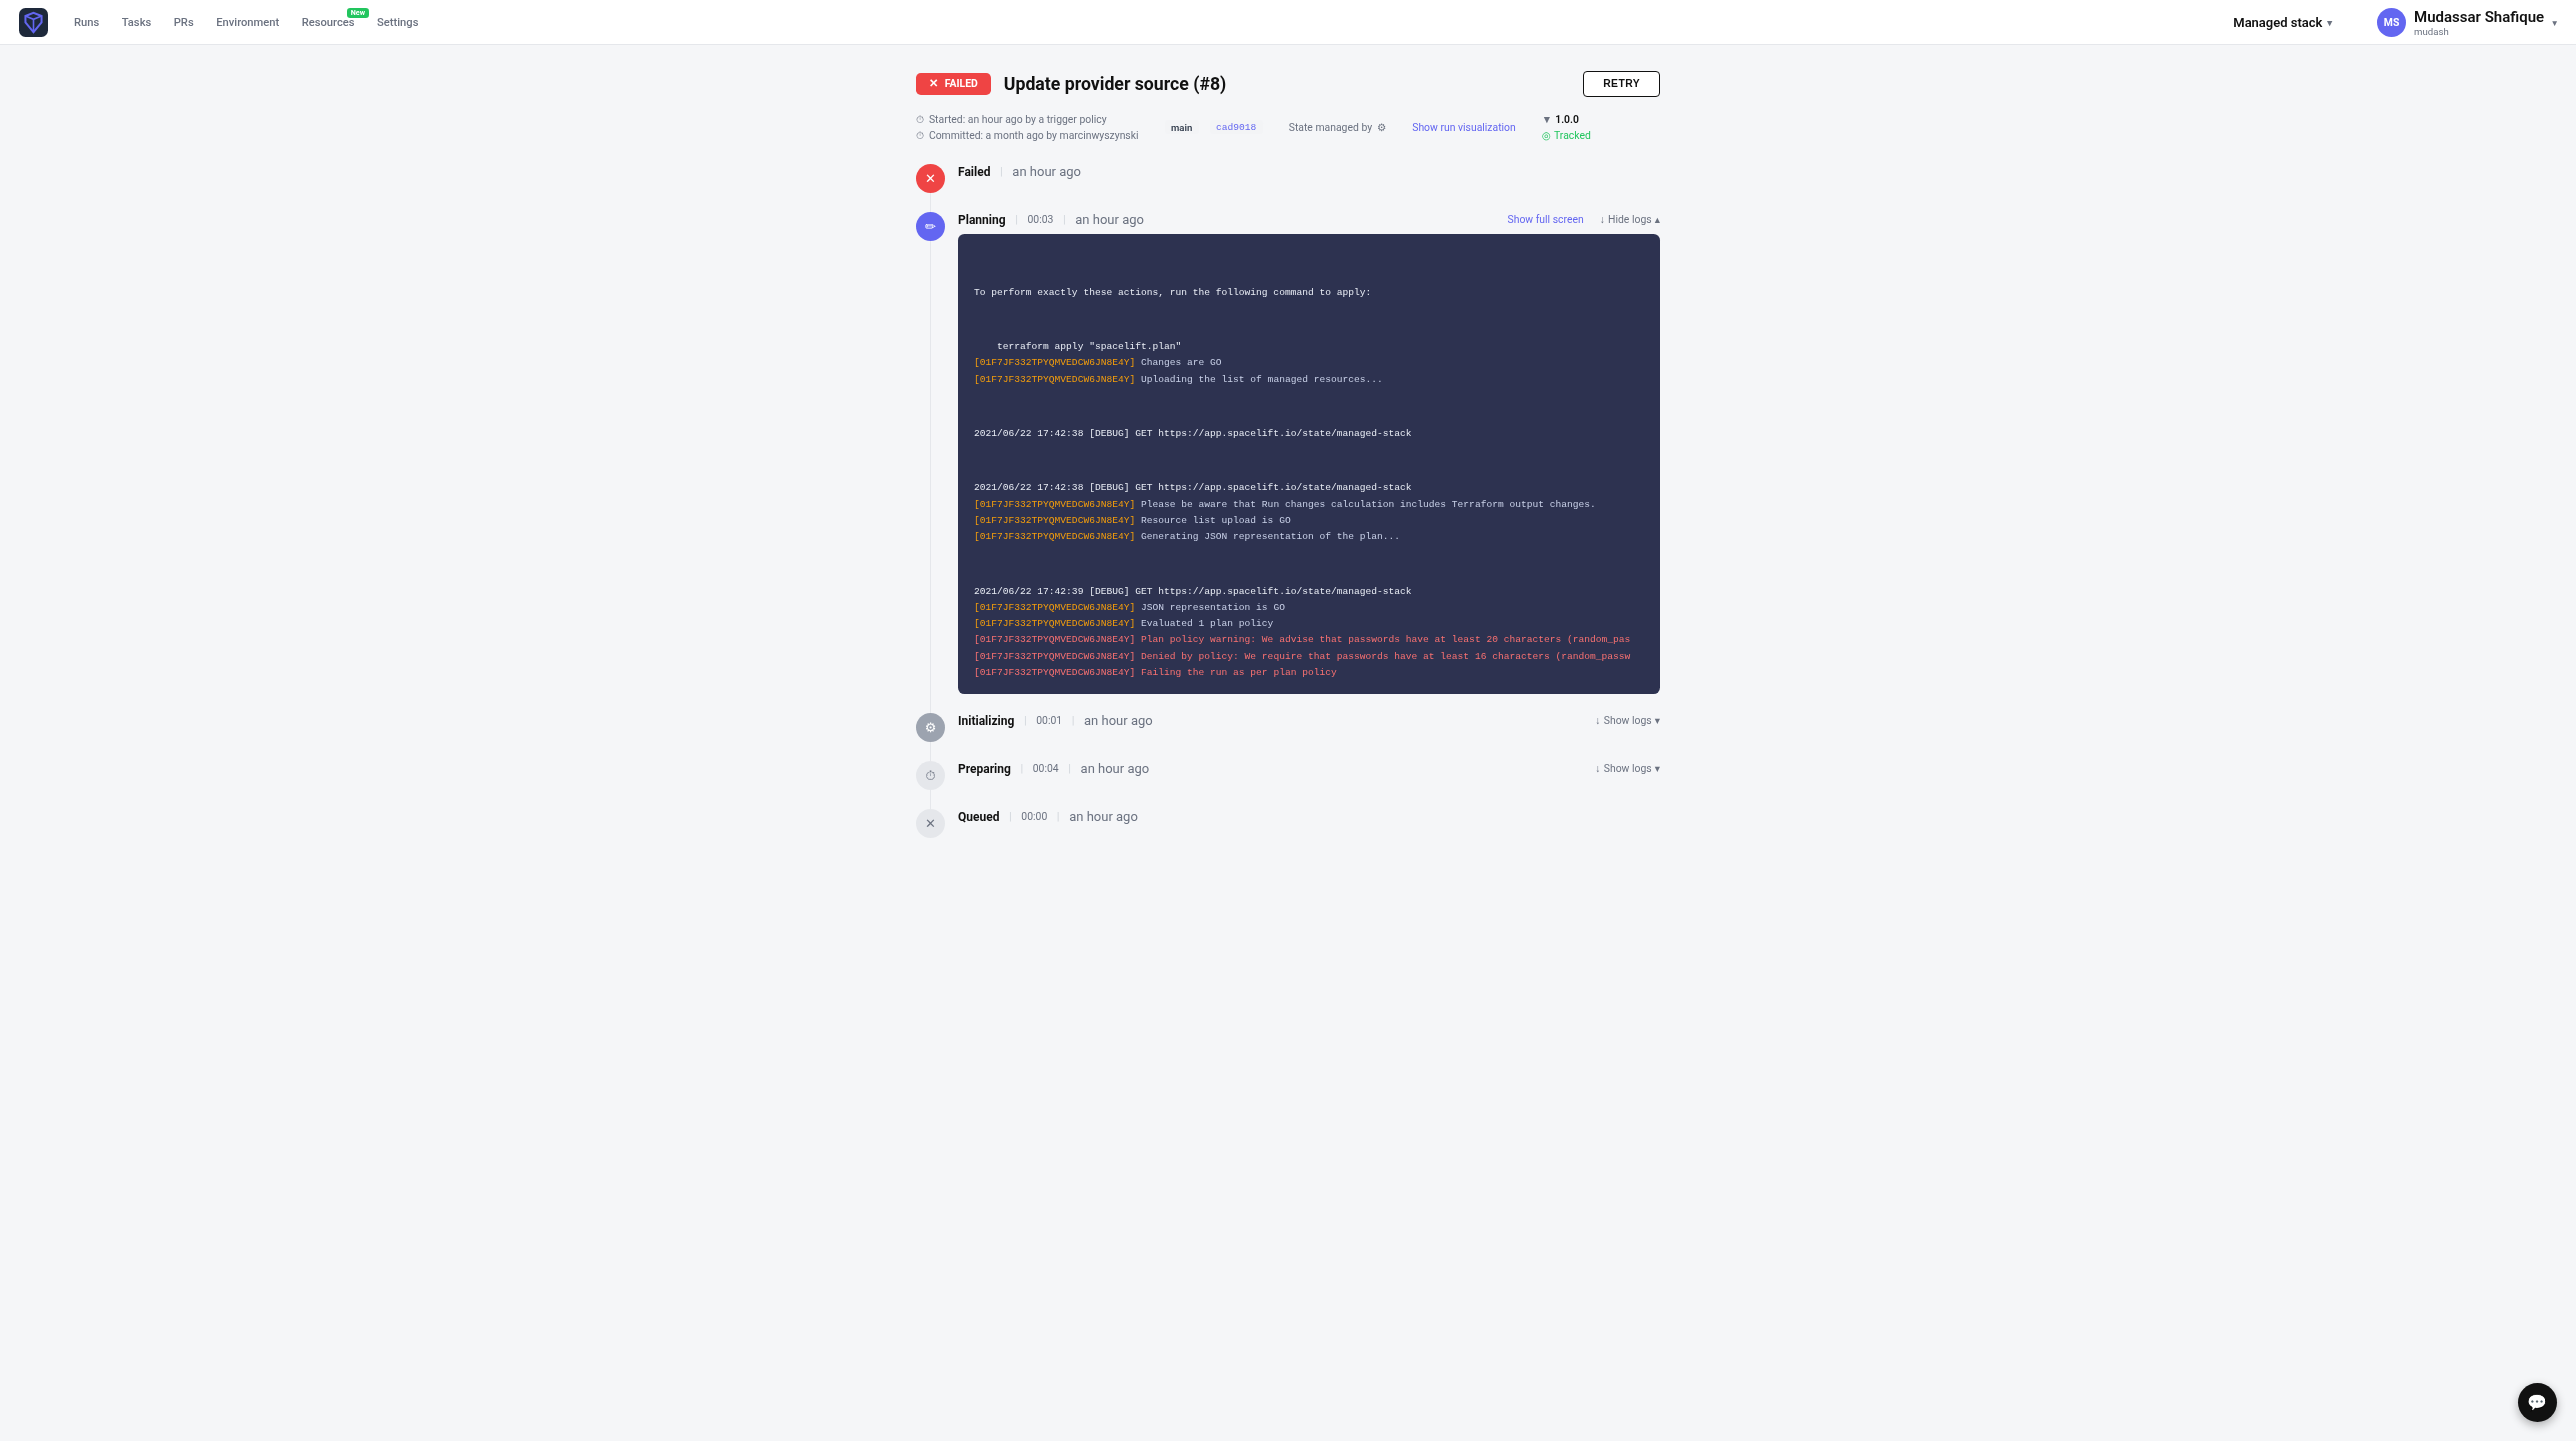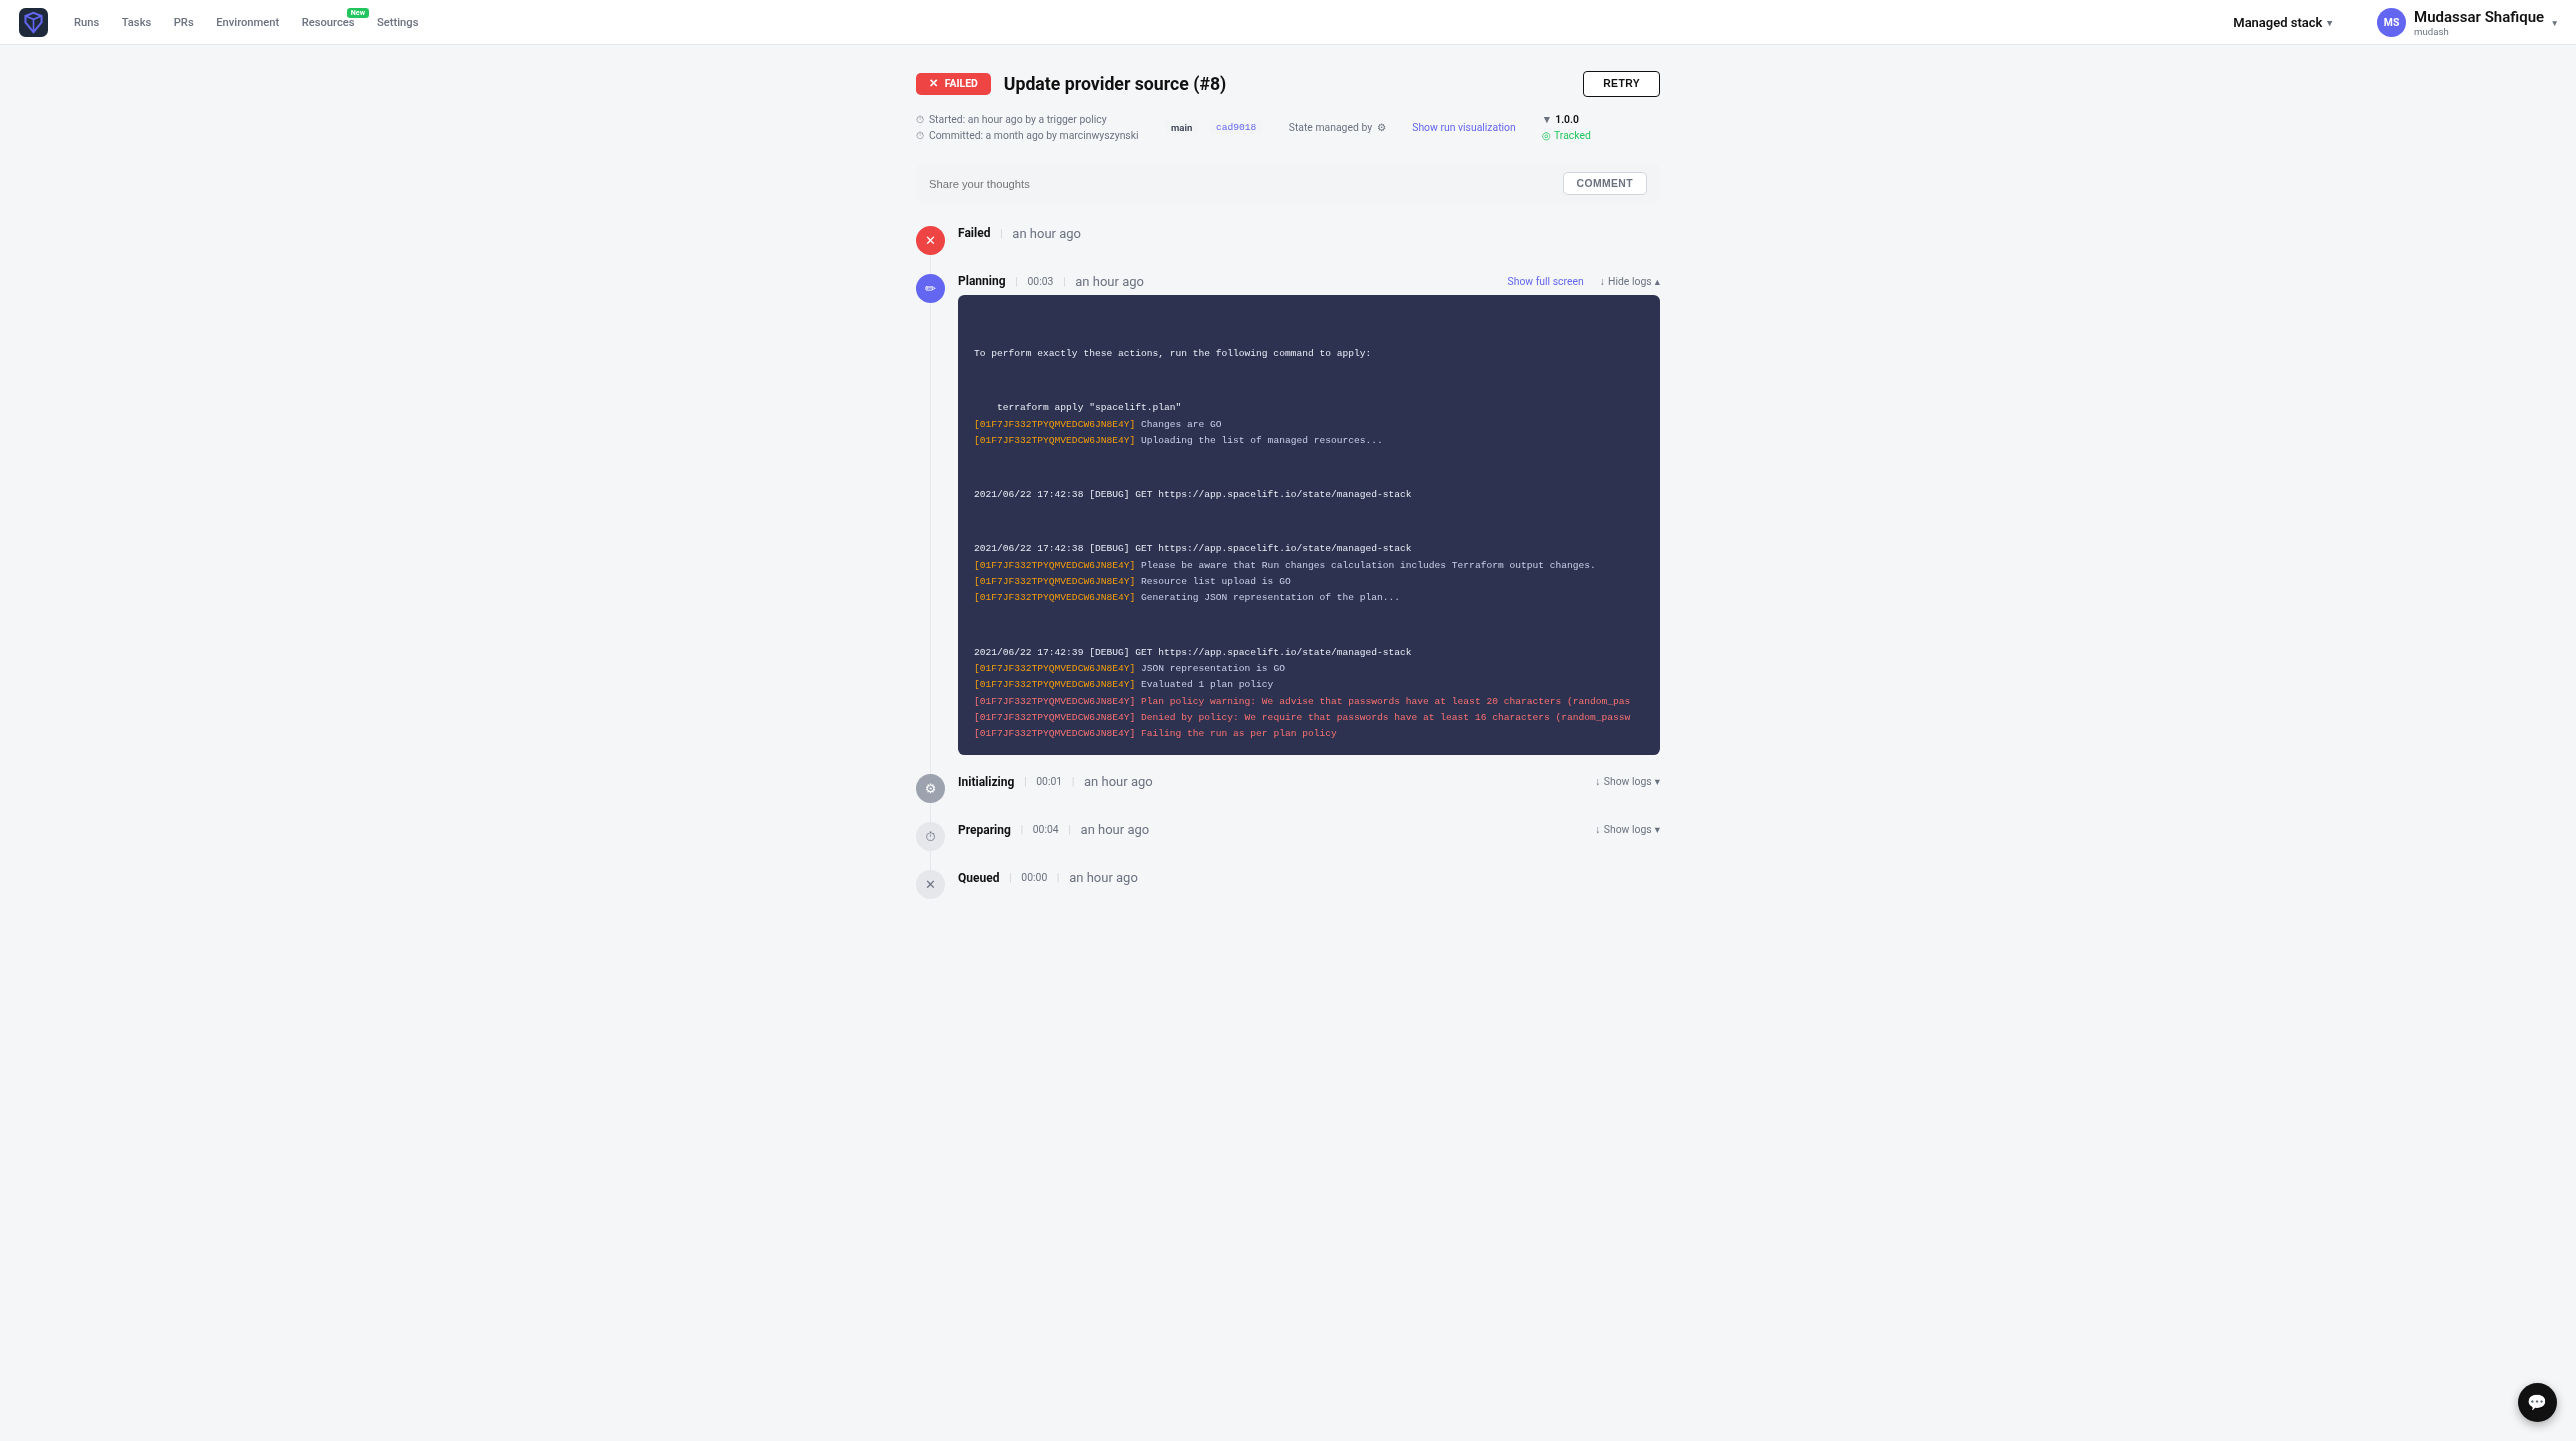--- a/index.html
+++ b/index.html
@@ -348,24 +348,20 @@
         <span class="tag-icon">▼</span>
         <span>1.0.0</span>
       </div>
       <div class="tracked-item">
         <span>◎</span>
         <span>Tracked</span>
       </div>
     </div>
   </div>
 
-  <div class="comment-box">
-    <input class="comment-input" type="text" placeholder="Share your thoughts" style="">
-    <button class="comment-btn">COMMENT</button>
-  </div>
 
   <div class="timeline">
 
     <div class="timeline-item" style="position:relative;">
       <div class="timeline-icon icon-red">✕</div>
       <div class="timeline-line"></div>
       <div class="timeline-content">
         <div class="timeline-header">
           <span class="timeline-label">Failed</span>
           <span class="timeline-divider">|</span>

